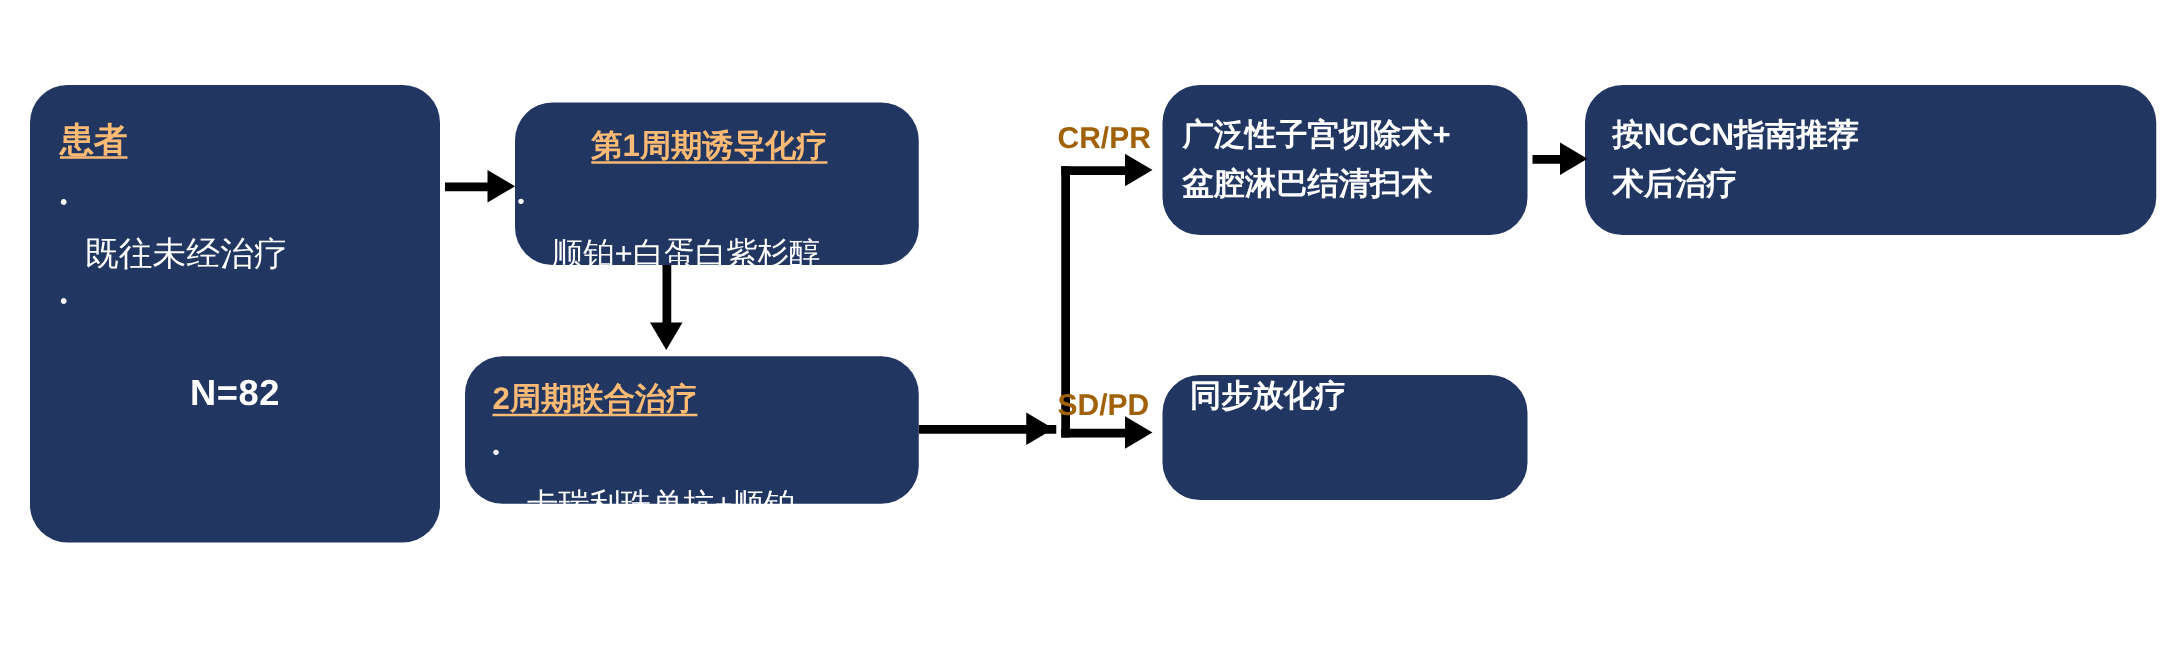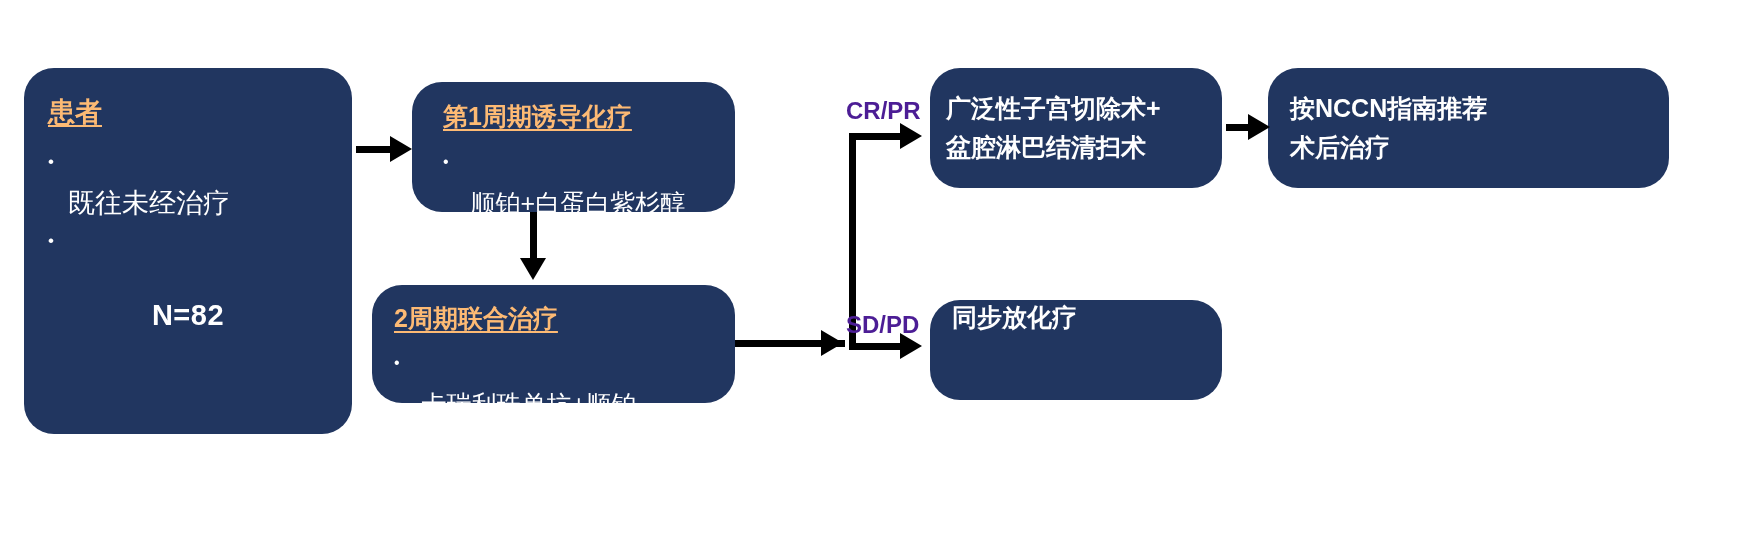--- a/index.html
+++ b/index.html
@@ -49,21 +49,22 @@
   #box-patients .bullet-row{font-size:27px;line-height:1.30;margin-bottom:2px;}
   #box-patients .bullet-dot{margin-right:14px;font-size:17px;padding-top:9px;}
   #box-patients .n-value{
     text-align:center;font-weight:bold;font-size:29px;margin-top:50px;
     letter-spacing:0.5px;
   }
 
   
   #box-induction{
     left:412px;top:82px;width:323px;height:130px;
-    padding:18px 14px 0 31px;
+    padding:18px 14px 0 2px;
+    text-align:center;
   }
   #box-induction .box-title{font-size:25px;margin-bottom:13px;}
   #box-induction .bullet-row{font-size:25px;line-height:1.25;}
   #box-induction .bullet-dot{margin-right:22px;font-size:16px;padding-top:8px;}
 
   
   #box-combo{
     left:372px;top:285px;width:363px;height:118px;
     padding:17px 14px 4px 22px;
   }
@@ -76,21 +77,21 @@
     left:930px;top:68px;width:292px;height:120px;
     display:flex;align-items:center;
     padding:0 14px 0 16px;
   }
   #box-surgery .blk-text{
     font-size:25px;font-weight:bold;line-height:1.55;white-space:pre-line;
   }
 
   
   #box-nccn{
-    left:1268px;top:68px;width:401px;height:120px;
+    left:1268px;top:68px;width:457px;height:120px;
     display:flex;align-items:center;
     padding:0 14px 0 22px;
   }
   #box-nccn .blk-text{
     font-size:25px;font-weight:bold;line-height:1.55;white-space:pre-line;
   }
 
   
   #box-ccrt{
     left:930px;top:300px;width:292px;height:100px;
@@ -111,21 +112,21 @@
   }
   .arrow-down{
     border-left:13px solid transparent;
     border-right:13px solid transparent;
     border-top:22px solid #000000;
   }
 
   
   .edge-label{
     position:absolute;
-    color:#4c1d95;
+    color:#a16207;
     font-weight:bold;
     white-space:nowrap;
   }
   #label-crpr{left:846px;top:97px;font-size:24px;}
   #label-sdpd{left:846px;top:311px;font-size:24px;}
   #label-imaging{left:744px;top:255px;font-size:22px;line-height:1.45;text-align:center;width:82px;}
 </style>
 </head>
 <body>
 

